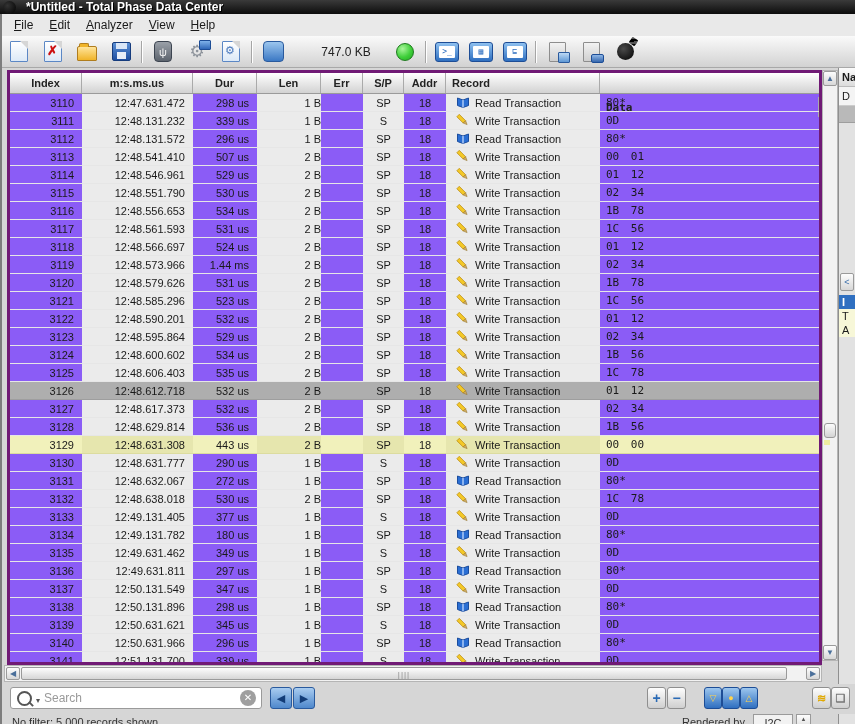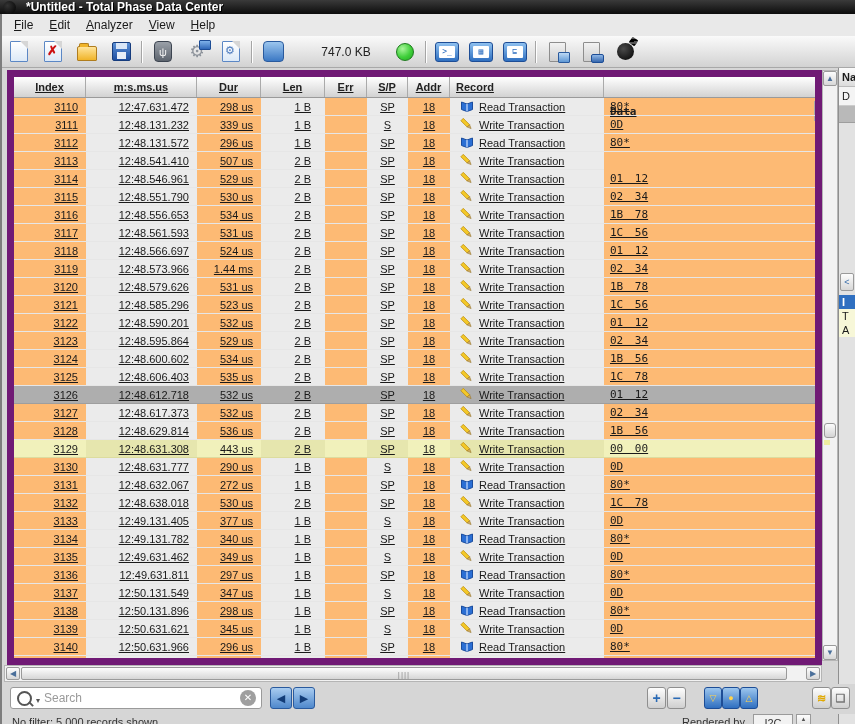--- a/index.html
+++ b/index.html
@@ -57,33 +57,33 @@
   .paste .sub{position:absolute;right:-5px;bottom:-2px;width:10px;height:9px;background:linear-gradient(#bcd8f4,#5e97d4);
               border:1px solid #2a5a9d;border-radius:1px;}
   .paste .sub2{position:absolute;right:-5px;bottom:-2px;width:11px;height:7px;background:linear-gradient(#8fb7e6,#3566ad);
                border:1px solid #1d4d96;border-radius:2px;}
   .bomb{position:relative;width:17px;height:17px;border-radius:50%;
         background:radial-gradient(circle at 38% 35%,#4a4a4a,#000);}
   .bomb:before{content:"";position:absolute;right:-3px;top:-5px;width:7px;height:7px;
                background:linear-gradient(135deg,#555 25%,#000 25%,#000 50%,#555 50%,#555 75%,#000 75%);
                transform:rotate(35deg);border-radius:1px;}
   
-  .table-wrap{position:absolute;left:7px;top:70px;width:815px;height:595px;background:#fdba74;
-              border:7px solid #701a75;box-sizing:border-box;overflow:hidden;text-decoration:underline;}
+  .table-wrap{position:absolute;left:7px;top:70px;width:815px;height:595px;background:#8b5cf6;
+              border:3px solid #701a75;box-sizing:border-box;overflow:hidden;}
   .thead{display:flex;height:20px;background:linear-gradient(#ffffff,#d2d2d2);border-bottom:1px solid #9a9a9a;}
   .th{font-weight:bold;font-size:11px;color:#222;display:flex;align-items:center;justify-content:center;
       border-right:1px solid #aaa;box-sizing:border-box;height:100%;}
   .th.left{justify-content:flex-start;padding-left:6px;}
   .row{display:flex;height:18px;line-height:18px;}
   .cell{box-sizing:border-box;height:18px;overflow:hidden;white-space:nowrap;border-bottom:1px solid #e6e6e6;}
   .cell.stripe{background:#ebebeb;}
   .c-index{width:72px;text-align:right;padding-right:8px;}
   .c-time {width:111px;text-align:right;padding-right:8px;}
   .c-dur  {width:64px;text-align:right;padding-right:8px;}
-  .c-len  {width:64px;text-align:right;padding-right:14px;}
+  .c-len  {width:64px;text-align:right;}
   .c-err  {width:42px;text-align:center;}
   .c-sp   {width:41px;text-align:center;}
   .c-addr {width:42px;text-align:center;}
   .c-rec  {width:154px;padding-left:10px;display:flex;align-items:center;gap:5px;}
   .c-data {flex:1;padding-left:6px;font-family:"DejaVu Sans Mono",monospace;font-size:11px;word-spacing:5px;}
   .row.selected .cell{background:#aeaeae;border-bottom-color:#9e9e9e;}
   .row.highlighted .cell{background:#f1f1bb;border-bottom-color:#dcdc9f;}
   .row.highlighted .cell.stripe{background:#e6e6ae;}
   
   .vscroll{position:absolute;left:822px;top:70px;width:16px;height:591px;background:#f2f2f2;
@@ -317,20 +317,21 @@
             <span style="display: inline-flex; align-items: center;">
               <svg width="14" height="13" viewBox="0 0 14 13">
                 <g transform="rotate(-45 7 6.5)">
                   <rect x="5.3" y="-0.5" width="3.4" height="9" fill="#f4c927" stroke="#b98a12" stroke-width="0.7"></rect>
                   <path d="M5.3 8.5 L7 12.3 L8.7 8.5 Z" fill="#d9b05e" stroke="#8a6a22" stroke-width="0.5"></path>
                 </g>
               </svg>
             </span>
             <span>Write Transaction</span>
           </div>
+          <div class="cell c-data">00 01</div>
         </div>
         <div class="row">
           <div class="cell c-index">3114</div>
           <div class="cell c-time stripe">12:48.546.961</div>
           <div class="cell c-dur">529 us</div>
           <div class="cell c-len stripe">2 B</div>
           <div class="cell c-err"></div>
           <div class="cell c-sp stripe">SP</div>
           <div class="cell c-addr">18</div>
           <div class="cell c-rec stripe">
@@ -739,21 +740,21 @@
                 </g>
               </svg>
             </span>
             <span>Write Transaction</span>
           </div>
           <div class="cell c-data">0D</div>
         </div>
         <div class="row">
           <div class="cell c-index">3134</div>
           <div class="cell c-time stripe">12:49.131.782</div>
-          <div class="cell c-dur">340 us</div>
+          <div class="cell c-dur">180 us</div>
           <div class="cell c-len stripe">1 B</div>
           <div class="cell c-err"></div>
           <div class="cell c-sp stripe">SP</div>
           <div class="cell c-addr">18</div>
           <div class="cell c-rec stripe">
             <span style="display: inline-flex; align-items: center;">
               <svg width="14" height="13" viewBox="0 0 14 13">
                 <path d="M1.5 2 L7 4 L12.5 2 L12.5 9.5 L7 11.5 L1.5 9.5 Z" fill="#2b6fd4" stroke="#1b4d9e" stroke-width="1"></path>
                 <path d="M7 4 L7 11.5" stroke="#cfe2ff" stroke-width="1.2"></path>
               </svg>

